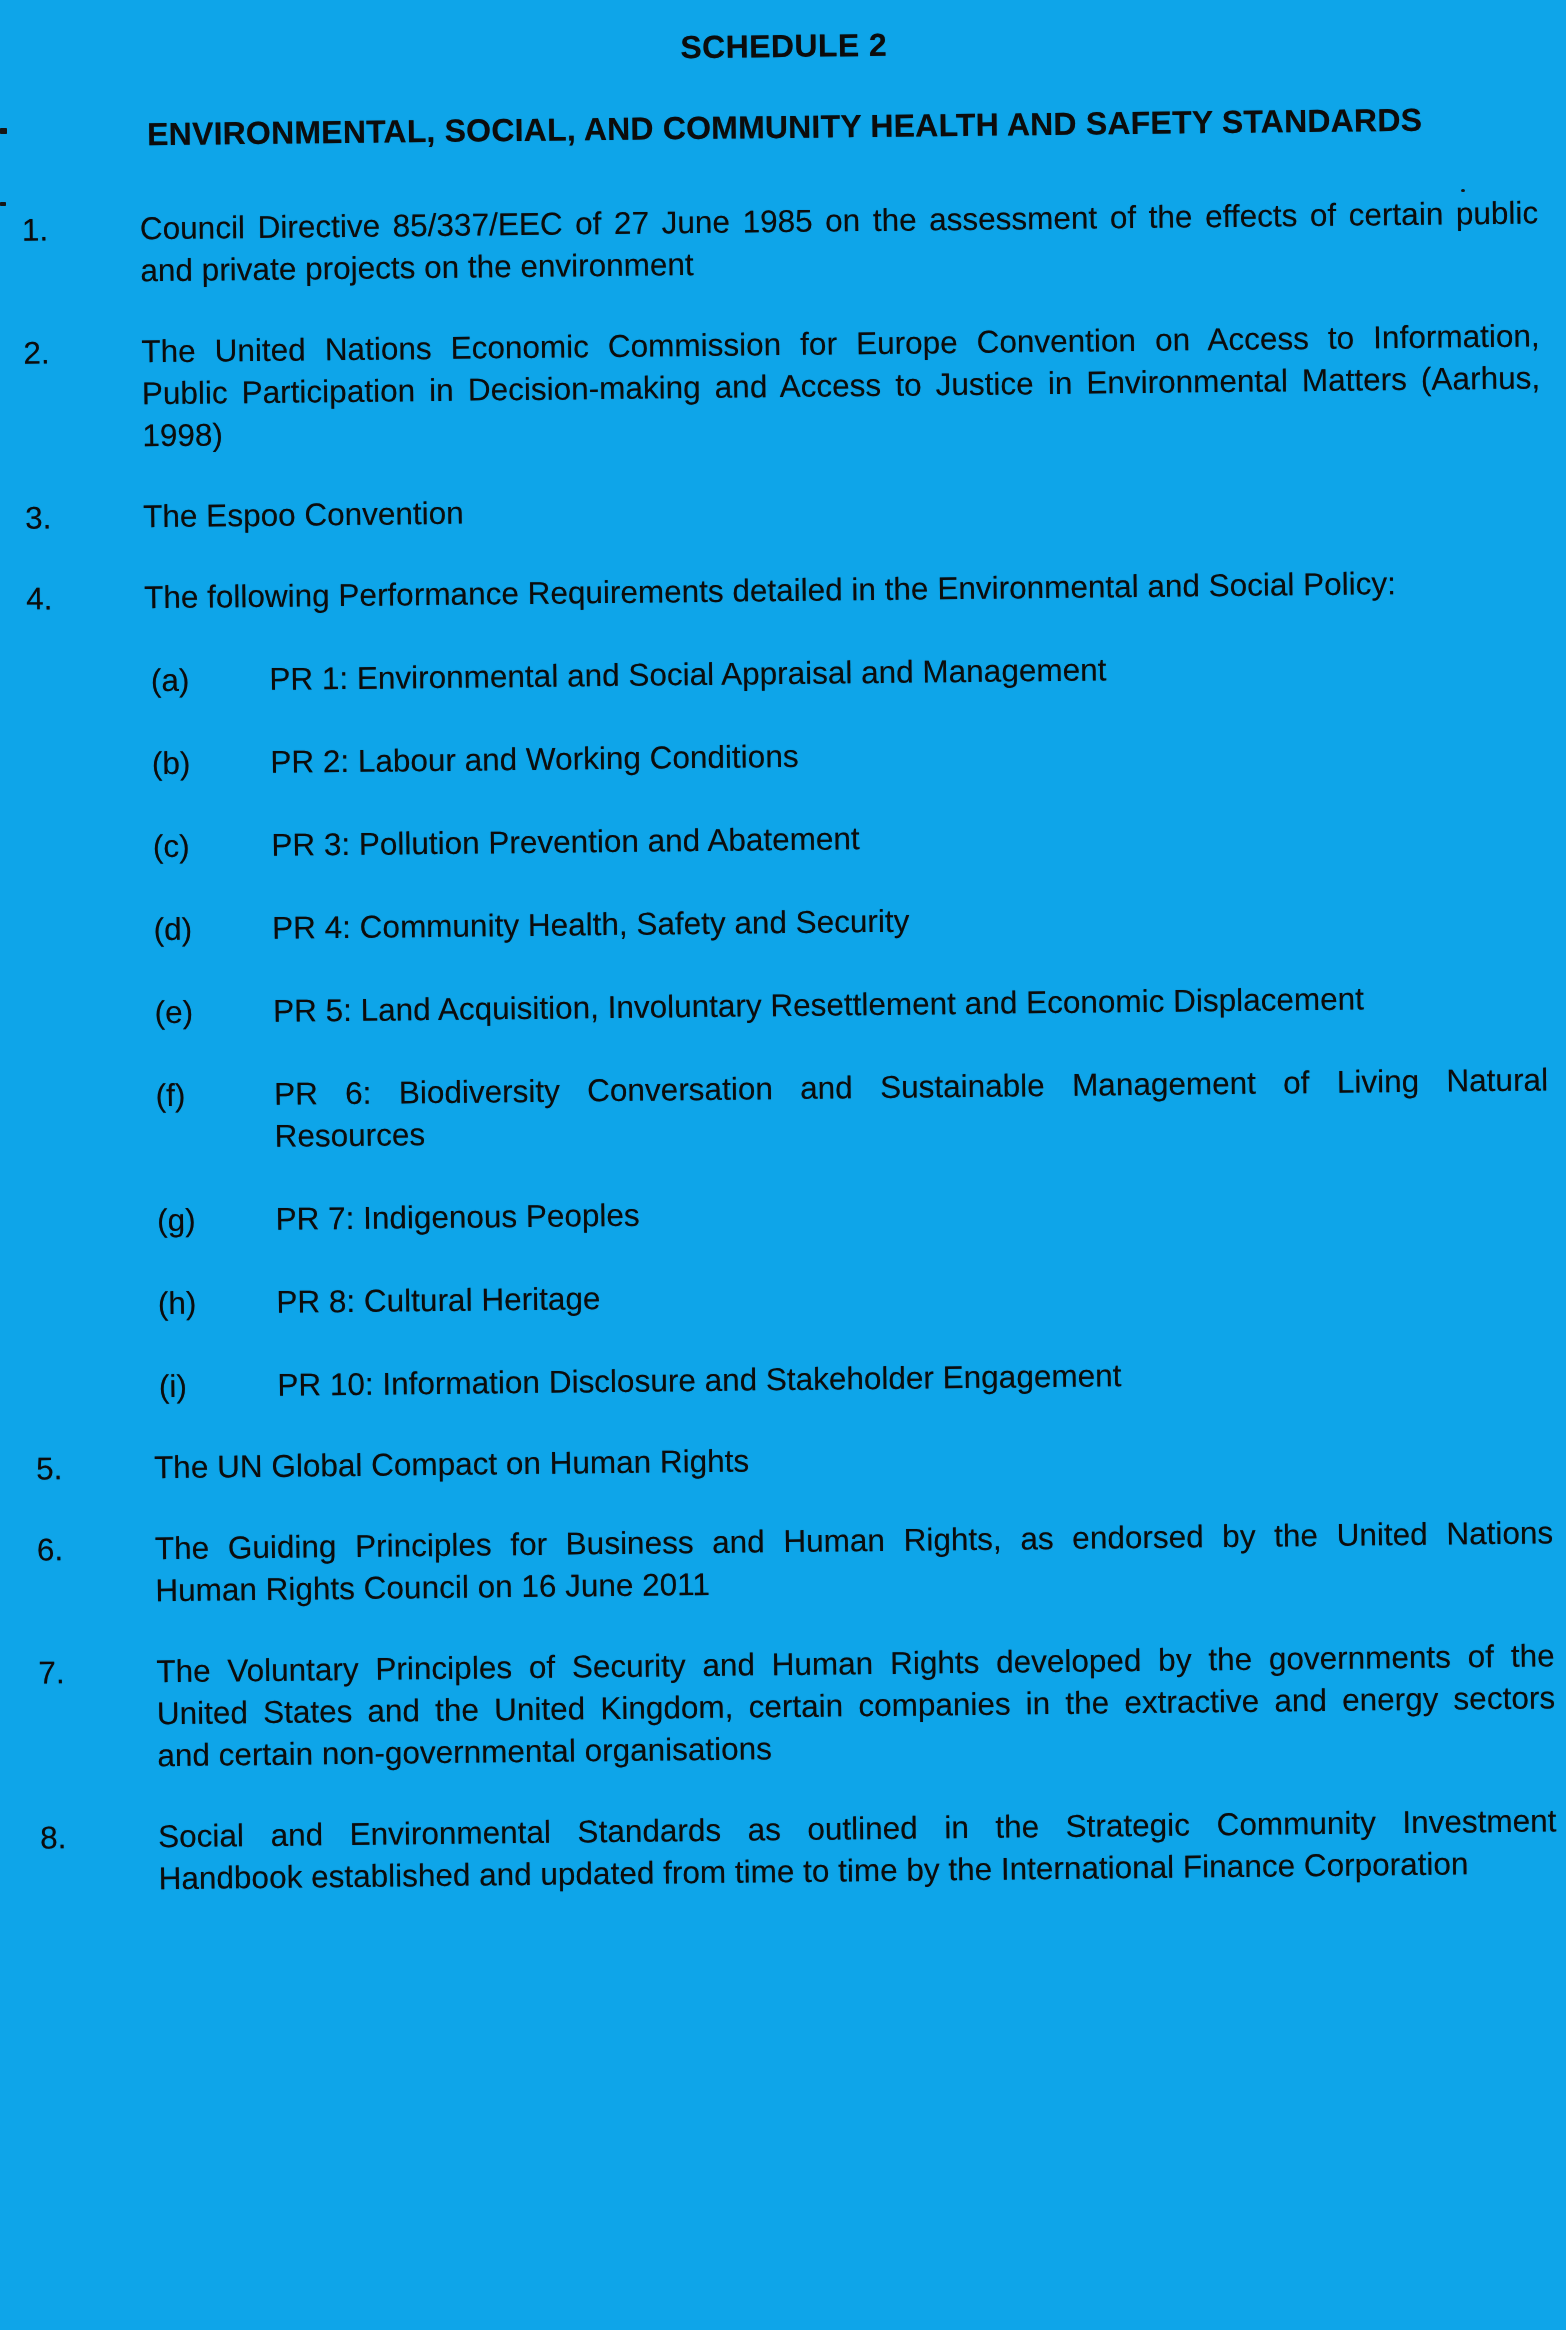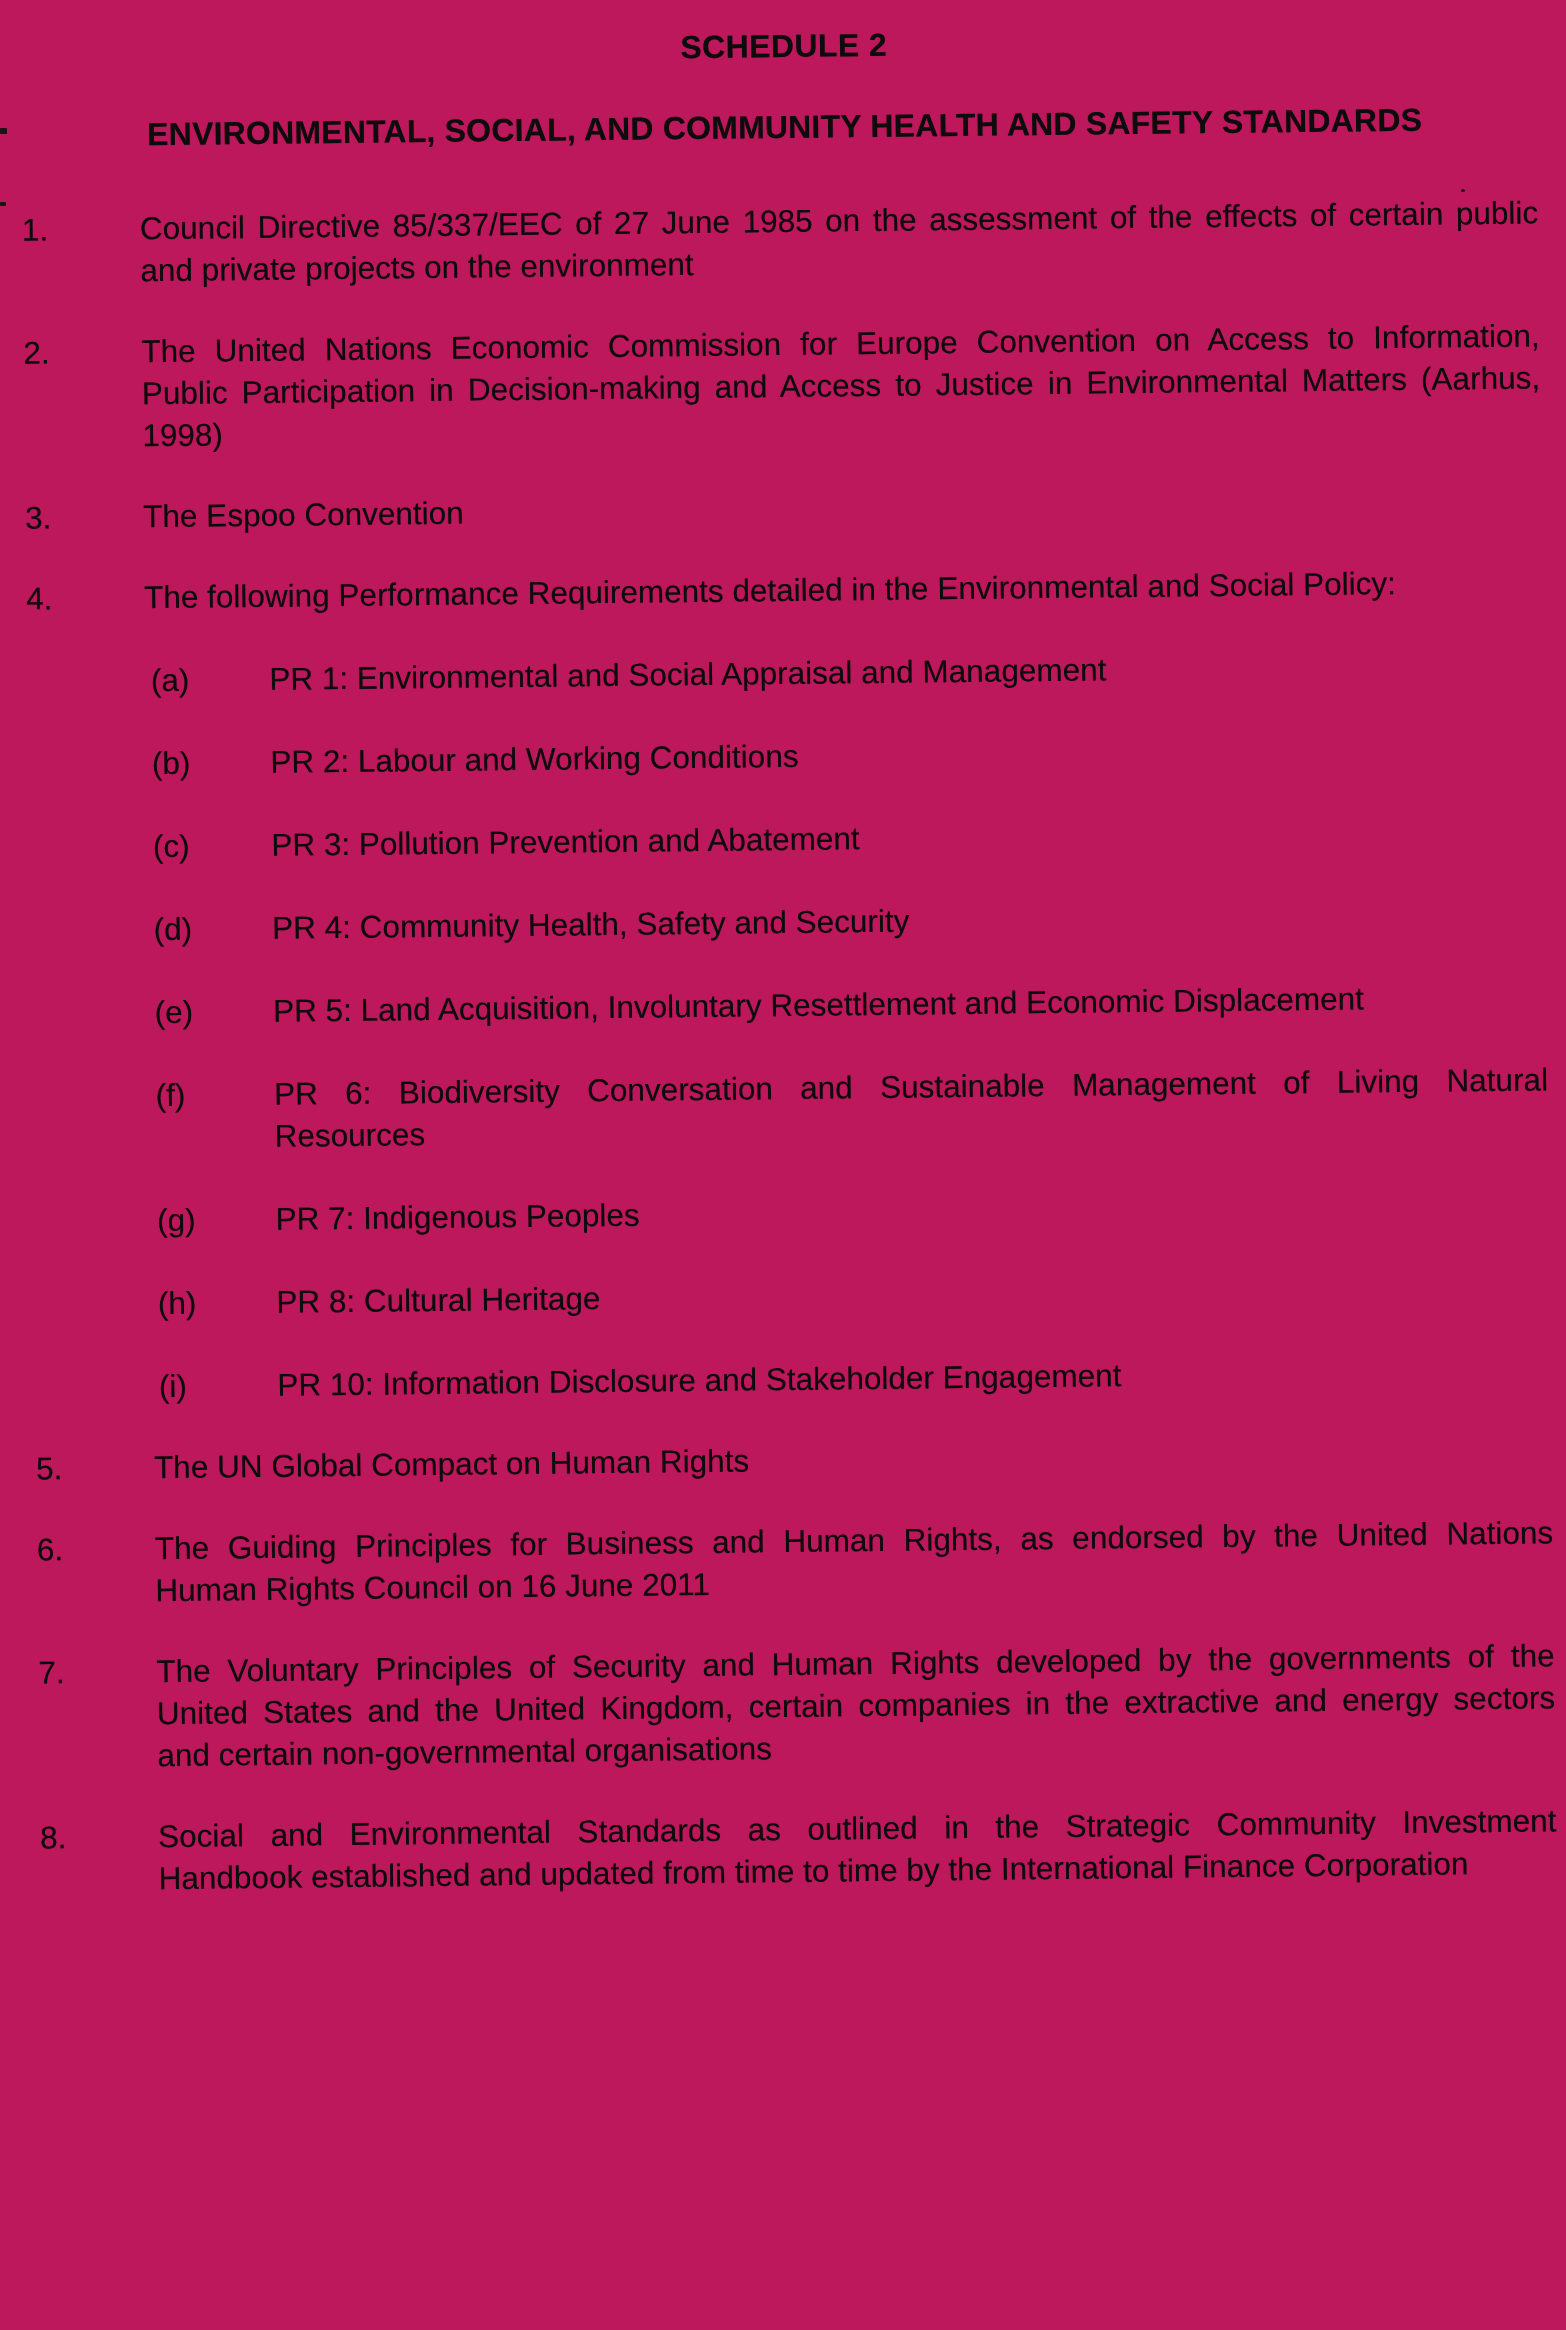--- a/index.html
+++ b/index.html
@@ -4,21 +4,21 @@
 <style>
   html, body {
     margin: 0;
     padding: 0;
     background: #ffffff;
   }
   .page {
     position: relative;
     width: 1567px;
     height: 2330px;
-    background: #be185d;
+    background: #0ea5e9;
     overflow: hidden;
     font-family: "Liberation Sans", "DejaVu Sans", sans-serif;
     color: #0c0c0c;
   }
   
   .sheet {
     position: absolute;
     top: 25px;
     left: 0;
     width: 1567px;

